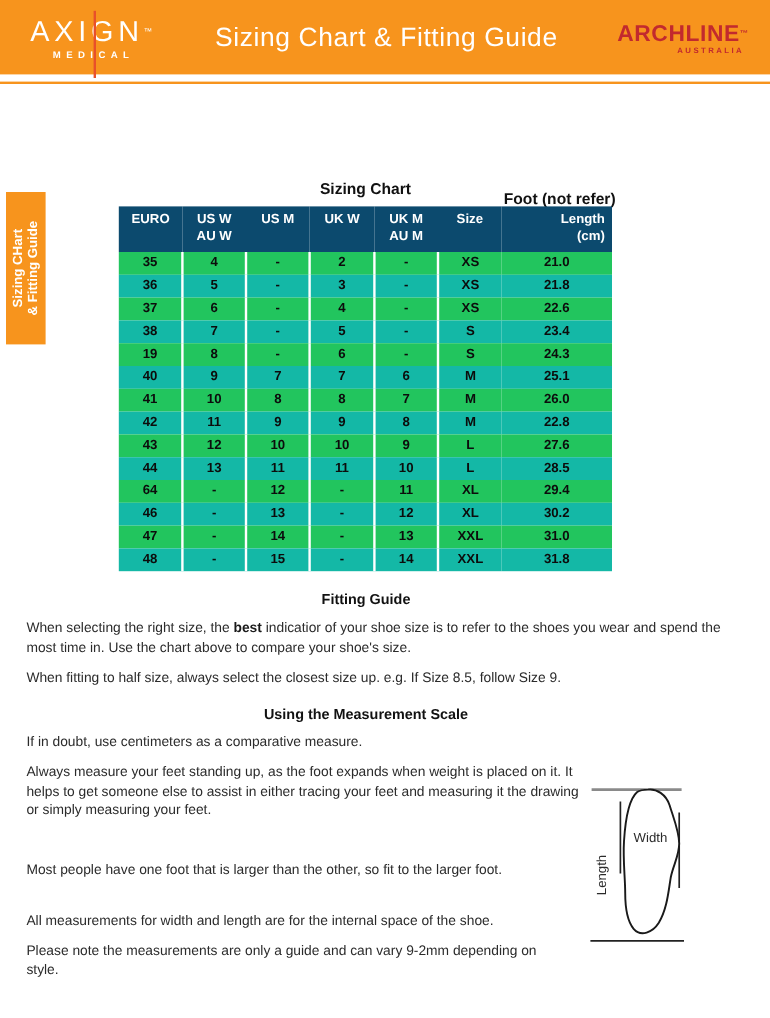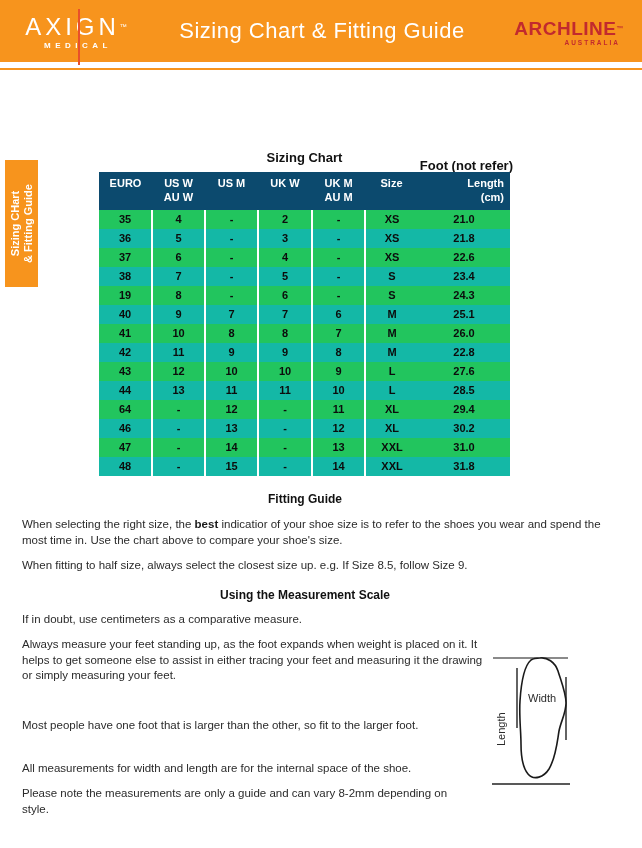--- a/index.html
+++ b/index.html
@@ -255,21 +255,21 @@
 
   <div class="h-center" style="top:492px;">Fitting Guide</div>
   <div class="para" style="left:22px; top:517px; width:605px;"><span>When selecting the right size, the </span><b>best</b><span> indicatior of your shoe size is to refer to the shoes you wear and spend the most time in. Use the chart above to compare your shoe's size.</span></div>
   <div class="para" style="left:22px; top:558px; width:605px;">When fitting to half size, always select the closest size up. e.g. If Size 8.5, follow Size 9.</div>
 
   <div class="h-center" style="top:588px;">Using the Measurement Scale</div>
   <div class="para" style="left:22px; top:612px; width:605px;">If in doubt, use centimeters as a comparative measure.</div>
   <div class="para" style="left:22px; top:637px; width:470px;">Always measure your feet standing up, as the foot expands when weight is placed on it. It helps to get someone else to assist in either tracing your feet and measuring it the drawing or simply measuring your feet.</div>
   <div class="para" style="left:22px; top:699px; width:520px;margin-top:19px;">Most people have one foot that is larger than the other, so fit to the larger foot.</div>
   <div class="para" style="left:22px; top:761px; width:580px;">All measurements for width and length are for the internal space of the shoe.</div>
-  <div class="para" style="left:22px; top:786px; width:445px;">Please note the measurements are only a guide and can vary 8-2mm depending on style.</div>
+  <div class="para" style="left:22px; top:786px; width:445px;">Please note the measurements are only a guide and can vary 9-2mm depending on style.</div>
 
   <svg class="diagram" width="104" height="158" viewBox="0 0 104 158">
     <line x1="5" y1="15" x2="80" y2="15" stroke="#8a8a8a" stroke-width="2.2"></line>
     <line x1="4" y1="141" x2="82" y2="141" stroke="#222222" stroke-width="1.4"></line>
     <line x1="29" y1="25" x2="29" y2="85" stroke="#222222" stroke-width="1.4"></line>
     <line x1="78" y1="34" x2="78" y2="97" stroke="#222222" stroke-width="1.4"></line>
     <path d="M52,15 C59,14 67,19 70,28 C73,38 78,50 78,60 C78,70 73,78 71,88 C69,100 68,114 61,126 C56,134 46,138 40,131 C35,125 33,113 33,101 C33,89 31,73 32,58 C33,42 36,23 43,17 C46,15 49,15 52,15 Z" fill="#ffffff" stroke="#1a1a1a" stroke-width="1.6"></path>
     <text x="40" y="59" font-size="11" fill="#2b2b2b" font-family="Liberation Sans, sans-serif">Width</text>
     <text x="17" y="103" font-size="11" fill="#2b2b2b" font-family="Liberation Sans, sans-serif" transform="rotate(-90 17 103)">Length</text>
   </svg>

